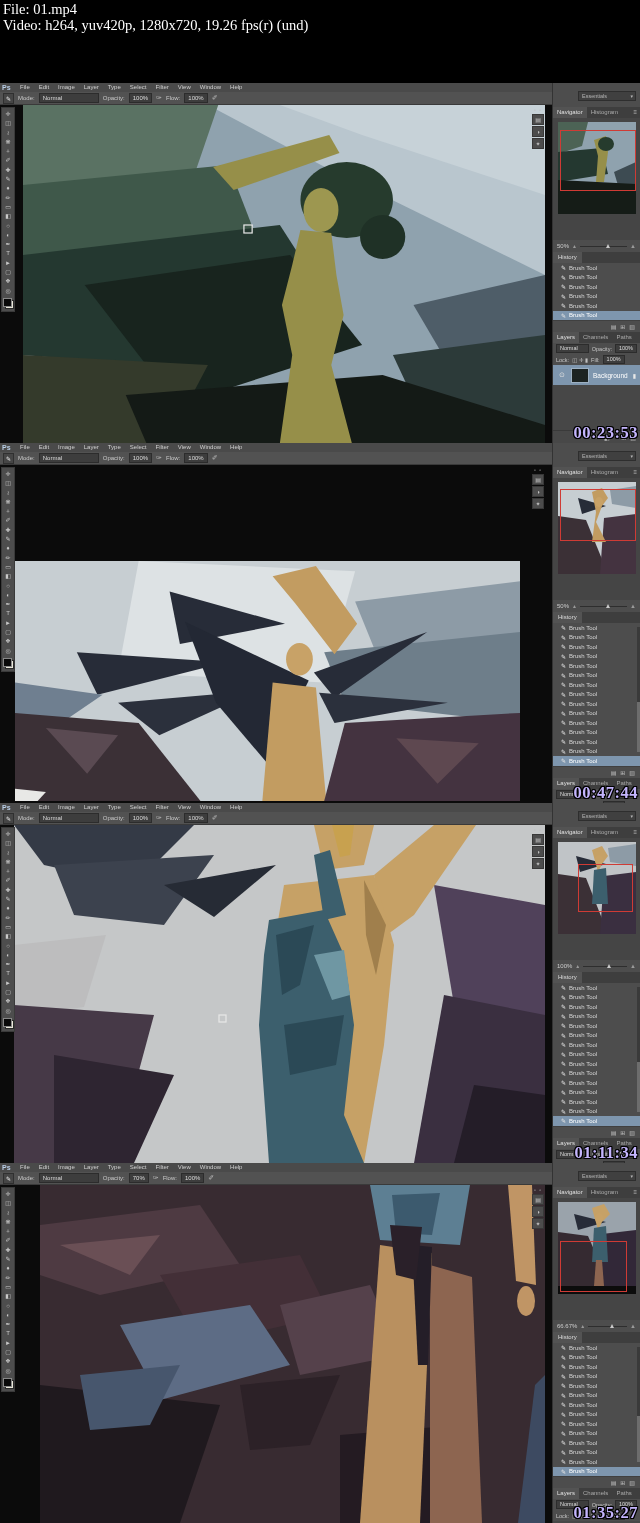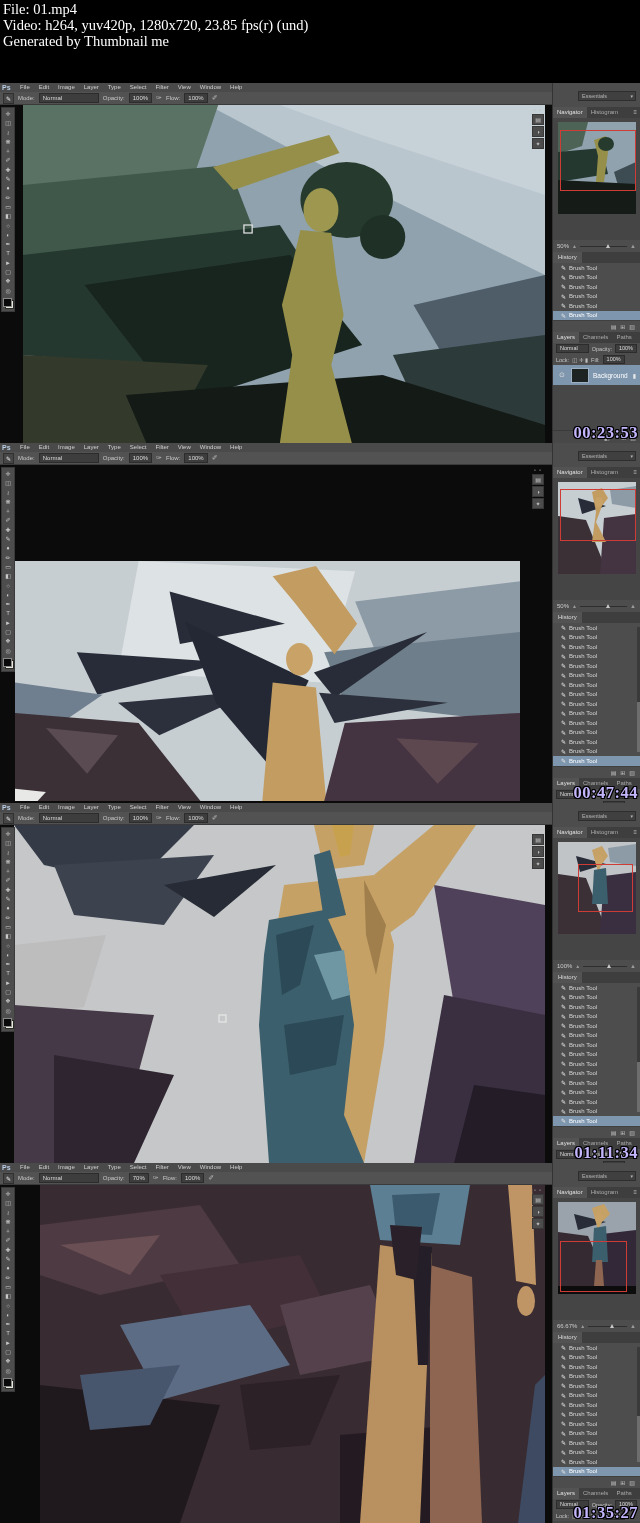--- a/index.html
+++ b/index.html
@@ -83,22 +83,21 @@
   .f3 .nav-rect{left:26%;top:24%;width:68%;height:50%;}
   .f4 .nav-rect{left:2%;top:42%;width:84%;height:54%;}
 
   .cursor-sq{fill:none;stroke:#e8e8e8;stroke-width:1.2;}
 </style>
 </head>
 <body>
 
 <div class="header">
   <div class="line">File: 01.mp4</div>
-  <div class="line">Video: h264, yuv420p, 1280x720, 23.85 fps(r) (und)</div>
-  <div class="line">Generated by Thumbnail me</div>
+  <div class="line">Video: h264, yuv420p, 1280x720, 19.26 fps(r) (und)</div>
 </div>
 
 <div class="frame f1">
   <div class="canvas">
     <svg class="painting" style="left:23px;top:0;width:522px;height:338px" viewBox="0 0 508 338" preserveAspectRatio="none">
       <rect width="508" height="338" fill="#8fa2ae"></rect>
       <polygon points="180,0 508,0 508,170 290,60" fill="#b9c6ce"></polygon>
       <polygon points="250,0 508,0 508,90 330,30" fill="#c7d2d8"></polygon>
       <polygon points="0,0 190,0 160,90 0,120" fill="#5a7263"></polygon>
       <polygon points="0,80 200,60 230,140 0,190" fill="#3f584a"></polygon>

